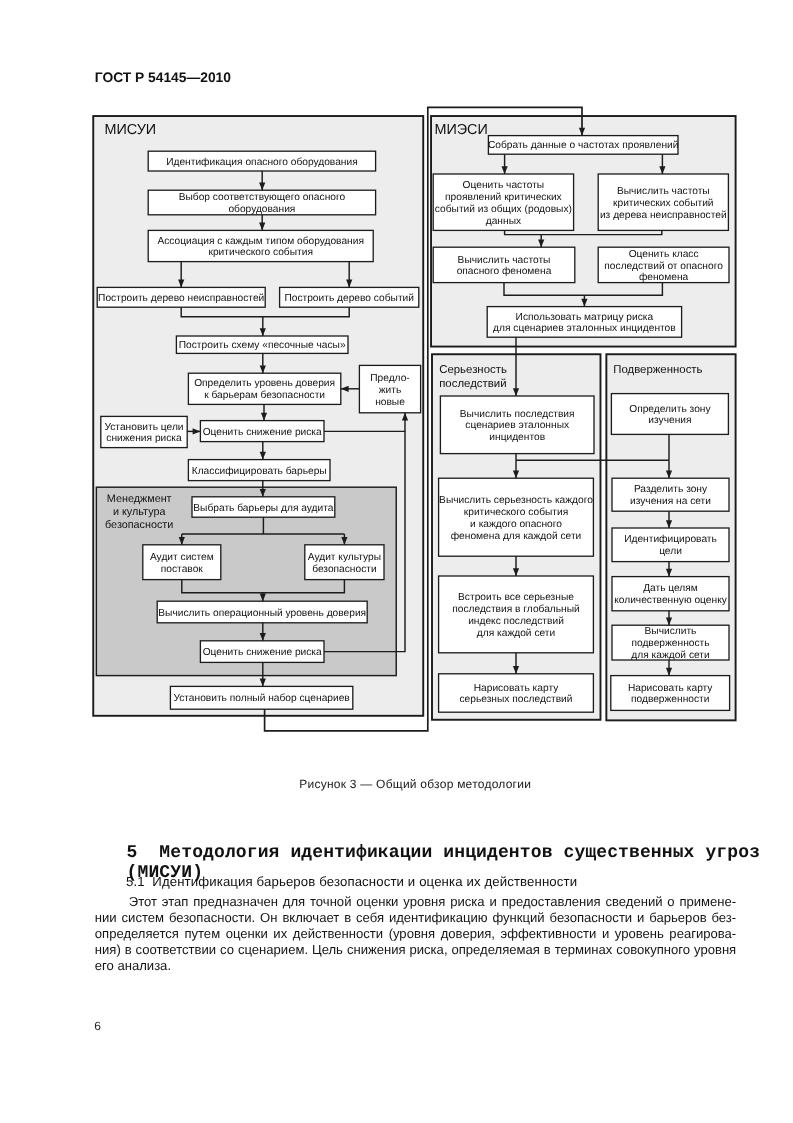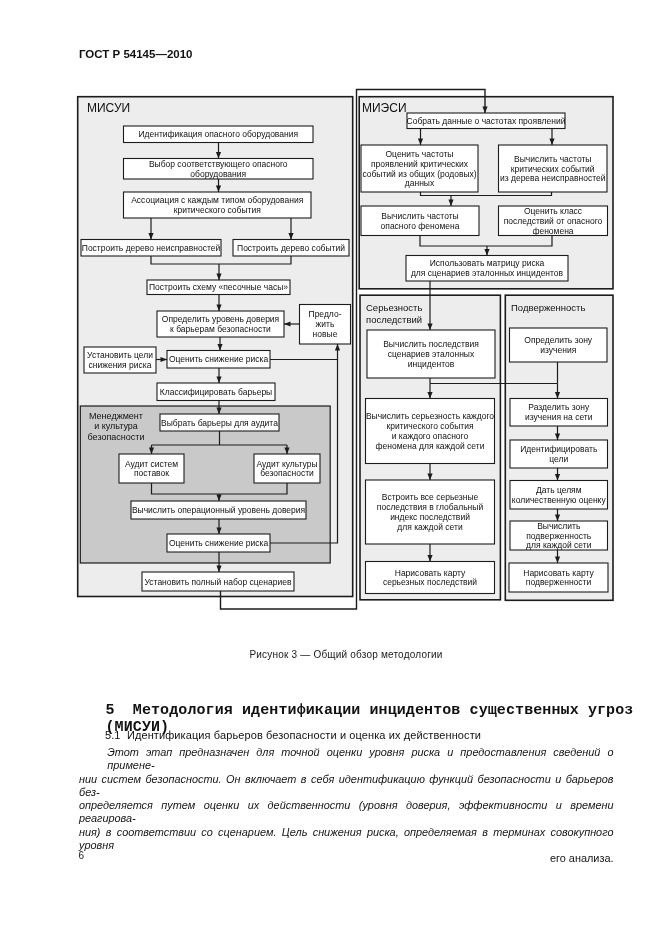--- a/index.html
+++ b/index.html
@@ -1,28 +1,28 @@
 <!DOCTYPE html>
 <html lang="ru"><head>
 <meta charset="utf-8">
 <style>
   html,body { margin:0; padding:0; background:#fff; }
   #page {
     position: relative; width: 661px; height: 936px;
     font-family: "Liberation Sans", sans-serif;
     background: #fff; overflow: hidden;
   }
-  #hdr { position:absolute; left:79px; top:48px; font-size:11.5px; font-weight:bold; color:#111; }
+  #hdr { position:absolute; left:79px; top:59px; font-size:11.5px; font-weight:bold; color:#111; }
   #dia { position:absolute; left:0; top:0; }
   #cap { position:absolute; left:73px; top:624.5px; width:546px; text-align:center; font-size:10px; letter-spacing:0.2px; color:#1a1a1a;margin-top:24px; }
   #h5 { position:absolute; left:105.5px; top:702px; font-size:15px; letter-spacing:0.1px; font-weight:bold; color:#111;font-family:Liberation Mono, monospace; }
   #h51 { position:absolute; left:105px; top:729px; font-size:11px; letter-spacing:0.1px; font-weight:normal; color:#111; }
   #body { position:absolute; left:79px; top:746px; width:534.5px; font-size:10.9px; line-height:13.3px; color:#151515; }
-  #body .jl { text-align:justify; text-align-last:justify;font-style:italic; }
-  #body .ll { text-align:right; }
+  #body .jl { text-align:justify; text-align-last:justify; }
+  #body .ll { text-align:left; }
   #pgnum { position:absolute; left:78.5px; top:849.5px; font-size:10px; color:#222; }
 </style>
 </head>
 <body>
 <div id="page">
   <div id="hdr">ГОСТ Р 54145—2010</div>
   <svg id="dia" width="661" height="620" viewBox="0 0 661 620" font-family="Liberation Sans, sans-serif">
 <rect x="77.7" y="96.7" width="275.0" height="499.8" fill="#ededed" stroke="#1c1c1c" stroke-width="1.6"></rect>
 <rect x="359.2" y="96.7" width="253.8" height="192.10000000000002" fill="#ededed" stroke="#1c1c1c" stroke-width="1.6"></rect>
 <rect x="360" y="295.2" width="140.39999999999998" height="304.59999999999997" fill="#ededed" stroke="#1c1c1c" stroke-width="1.6"></rect>
@@ -171,18 +171,18 @@
 <path d="M557.5,521 L554.9,514.5 L560.1,514.5 Z" fill="#1c1c1c" stroke="none"></path>
 <path d="M557.5,550 L557.5,563" fill="none" stroke="#1c1c1c" stroke-width="1.2"></path>
 <path d="M557.5,563 L554.9,556.5 L560.1,556.5 Z" fill="#1c1c1c" stroke="none"></path>
   </svg>
   <div id="cap">Рисунок 3 — Общий обзор методологии</div>
   <div id="h5">5&nbsp;&nbsp;Методология идентификации инцидентов существенных угроз (МИСУИ)</div>
   <div id="h51">5.1&nbsp;&nbsp;Идентификация барьеров безопасности и оценка их действенности</div>
   <div id="body">
       <div class="jl" style="padding-left:28.3px">Этот этап предназначен для точной оценки уровня риска и предоставления сведений о примене-</div>
       <div class="jl">нии систем безопасности. Он включает в себя идентификацию функций безопасности и барьеров без-</div>
-      <div class="jl">определяется путем оценки их действенности (уровня доверия, эффективности и времени реагирова-</div>
+      <div class="jl">определяется путем оценки их действенности (уровня доверия, эффективности и уровень реагирова-</div>
       <div class="jl">ния) в соответствии со сценарием. Цель снижения риска, определяемая в терминах совокупного уровня</div>
       <div class="ll">его анализа.</div>
     </div>
   <div id="pgnum">6</div>
 </div>
 
 </body></html>

